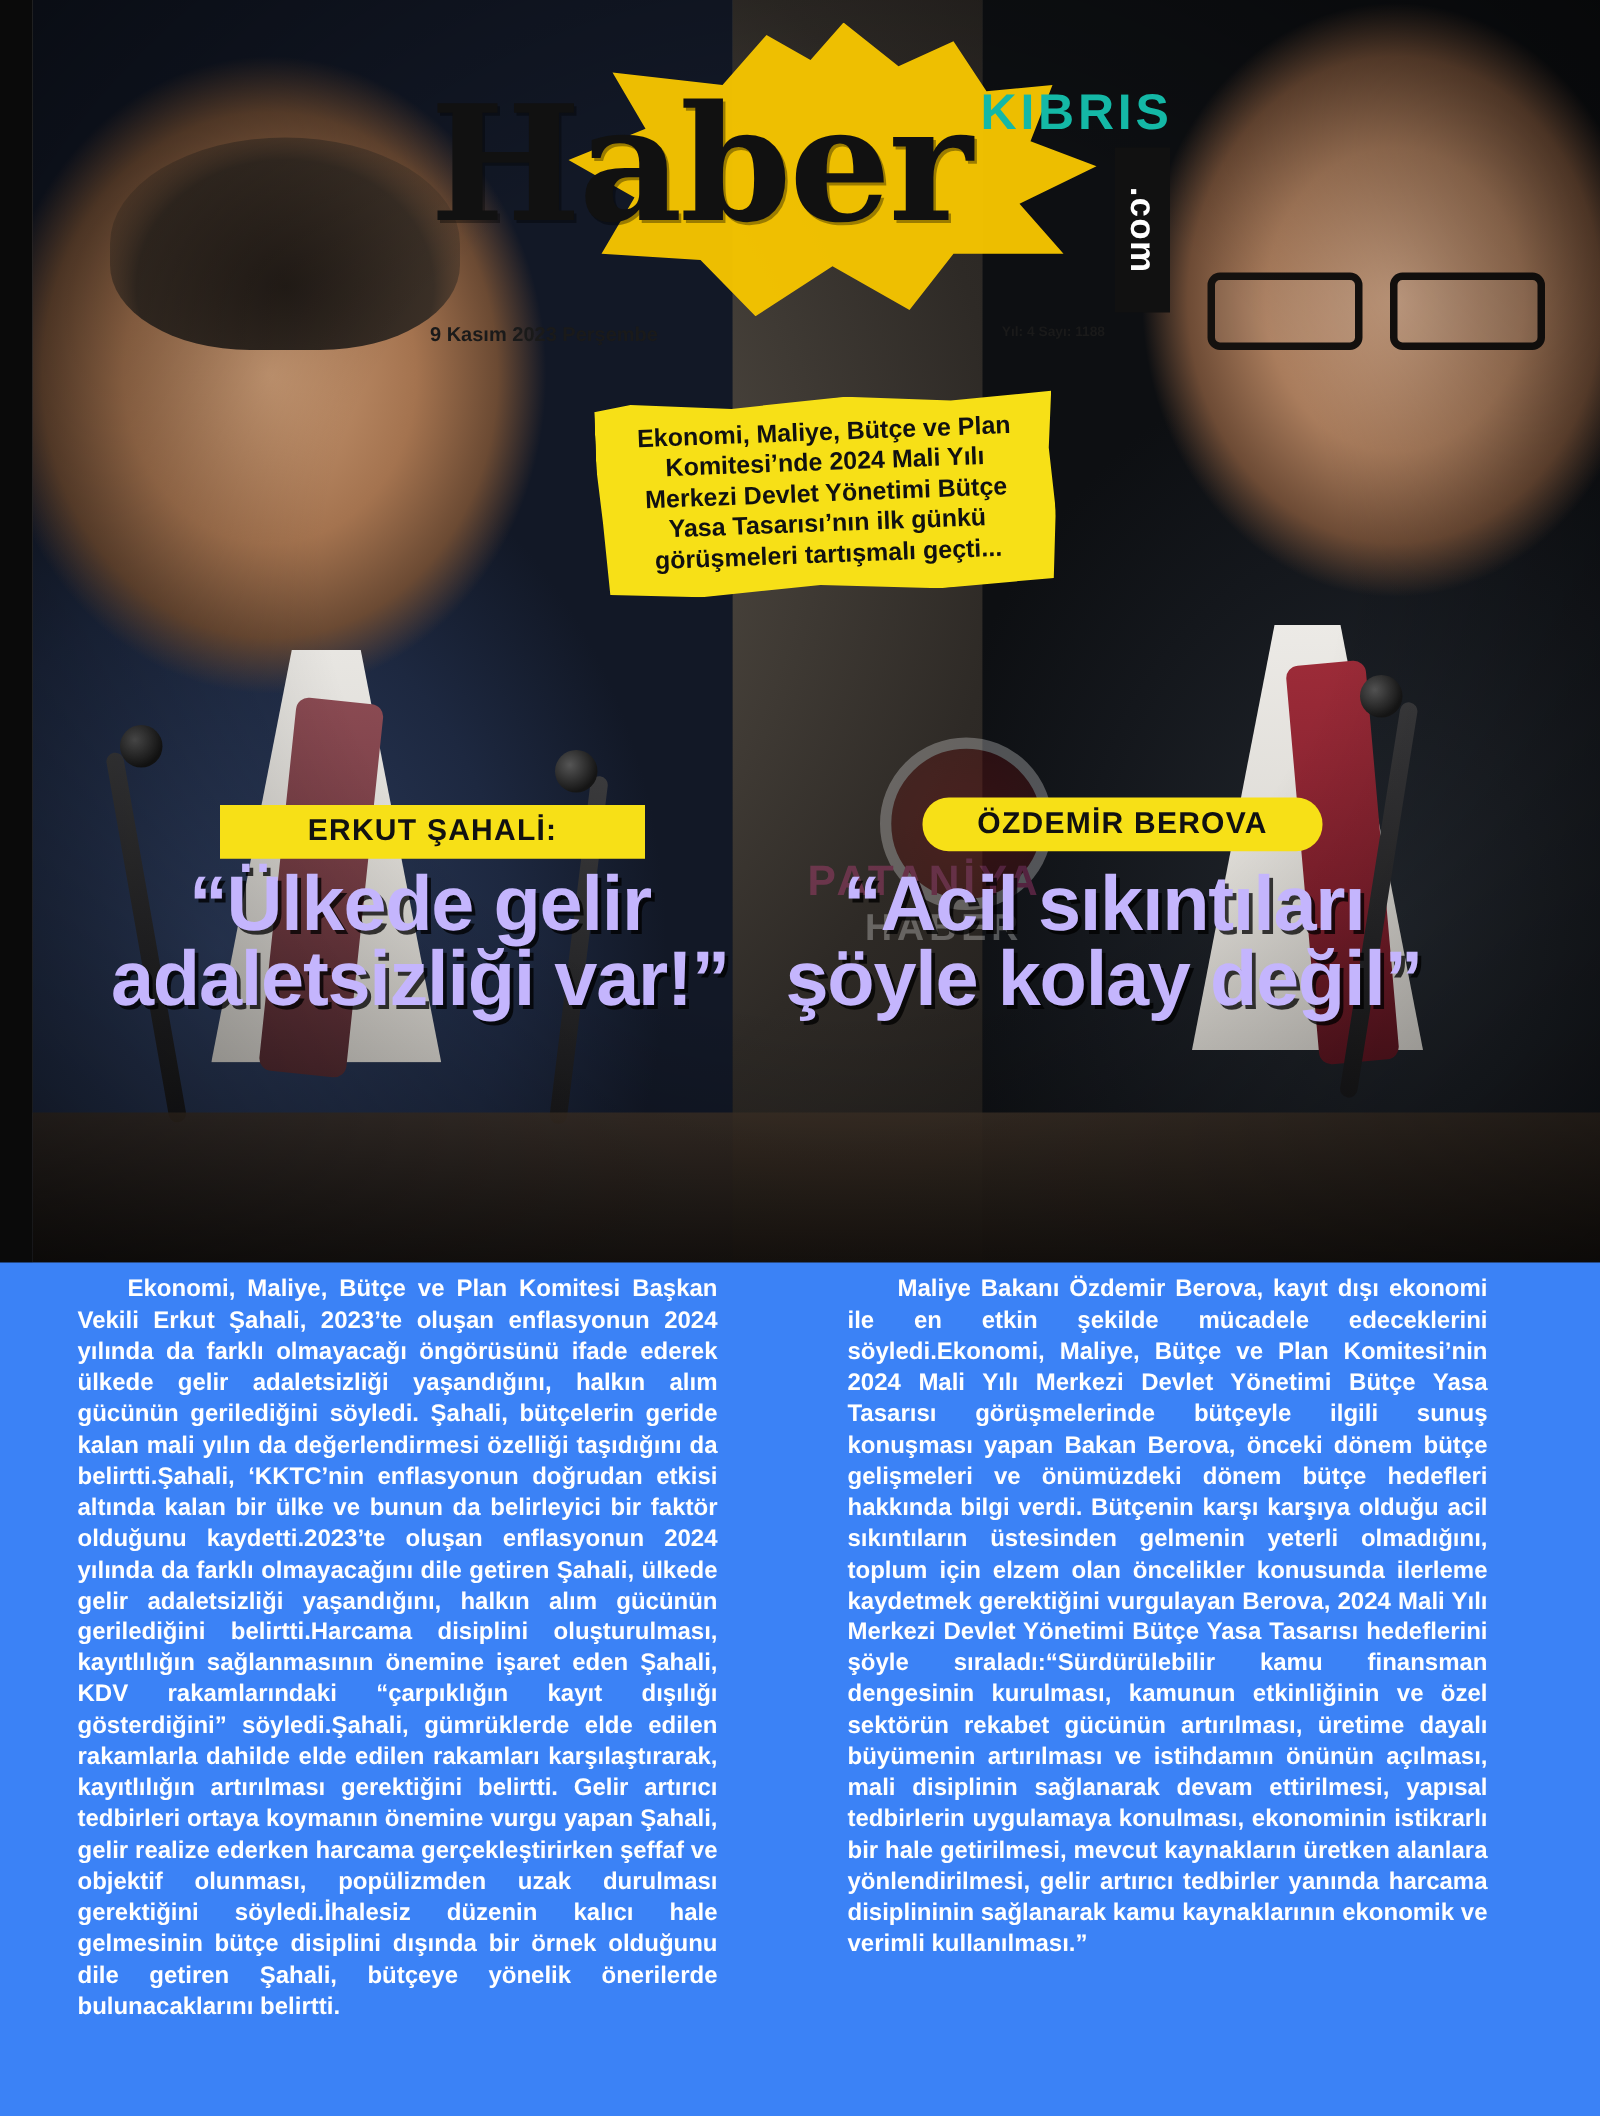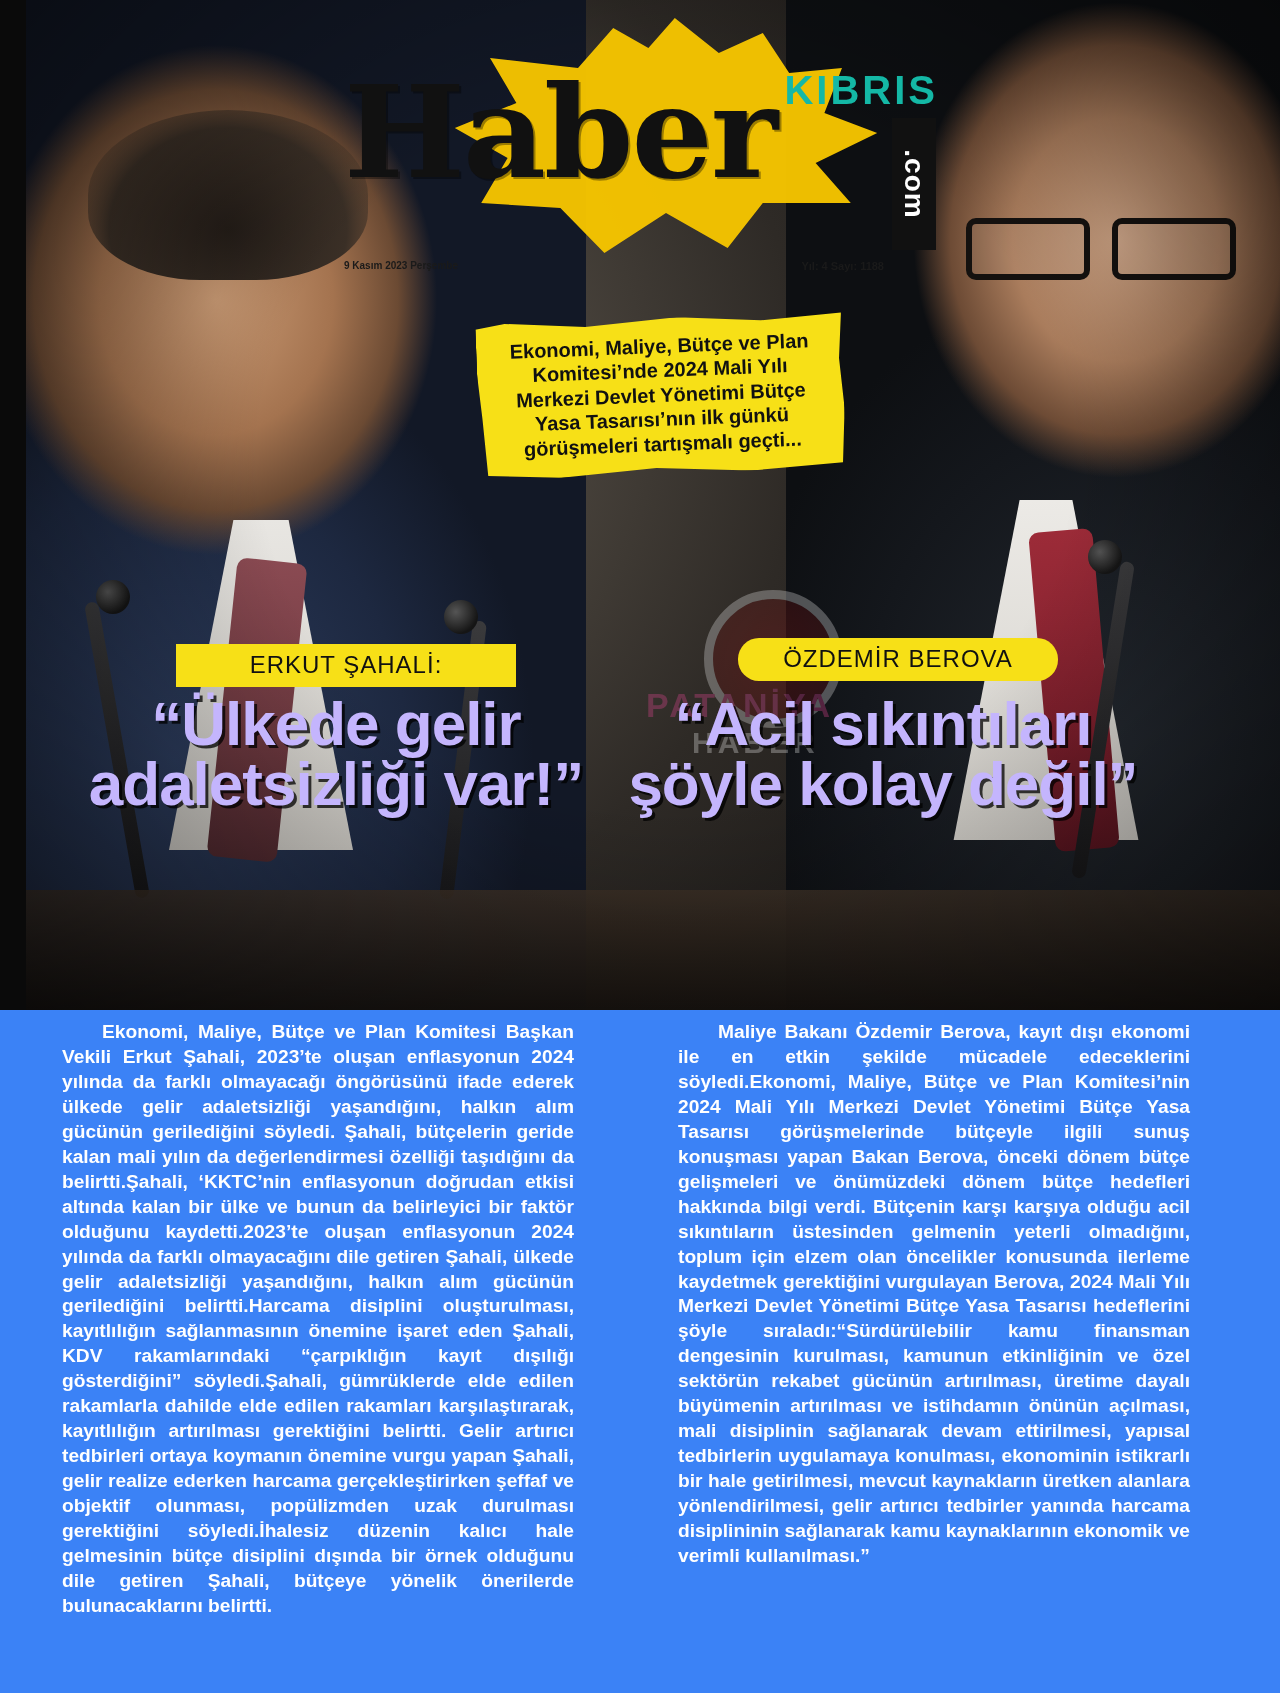--- a/index.html
+++ b/index.html
@@ -159,21 +159,21 @@
     display: flex; align-items: center; justify-content: center;
   }
   .masthead-com span {
     transform: rotate(90deg);
     white-space: nowrap;
     letter-spacing: 1px;
   }
   .masthead-date {
     position: absolute;
     left: 18px; top: 250px;
-    font-size: 10px; color: #1a1a1a; font-weight: 600;
+    font-size: 16px; color: #1a1a1a; font-weight: 600;
   }
   .masthead-issue {
     position: absolute;
     right: 62px; top: 250px;
     font-size: 11px; color: #1a1a1a; font-weight: 600;
   }
 
   
   .kicker {
     position: absolute;
@@ -194,21 +194,21 @@
     line-height: 1.22;
     color: #111;
     text-align: center;
   }
 
   
   .name-tag {
     position: absolute;
     background: #f7e017;
     color: #111;
-    font-weight: 400;
+    font-weight: 700;
     font-size: 24px;
     letter-spacing: 1px;
     text-align: center;
     padding: 7px 10px 8px 10px;
   }
   .name-left { left: 150px; top: 644px; width: 320px; }
   .name-right { left: 712px; top: 638px; width: 300px; border-radius: 21px; }
 
   .headline {
     position: absolute;

